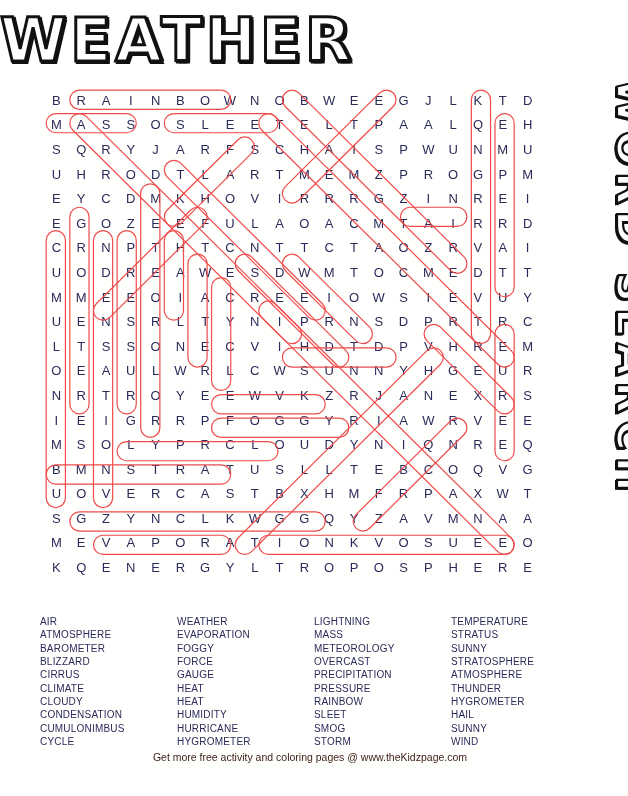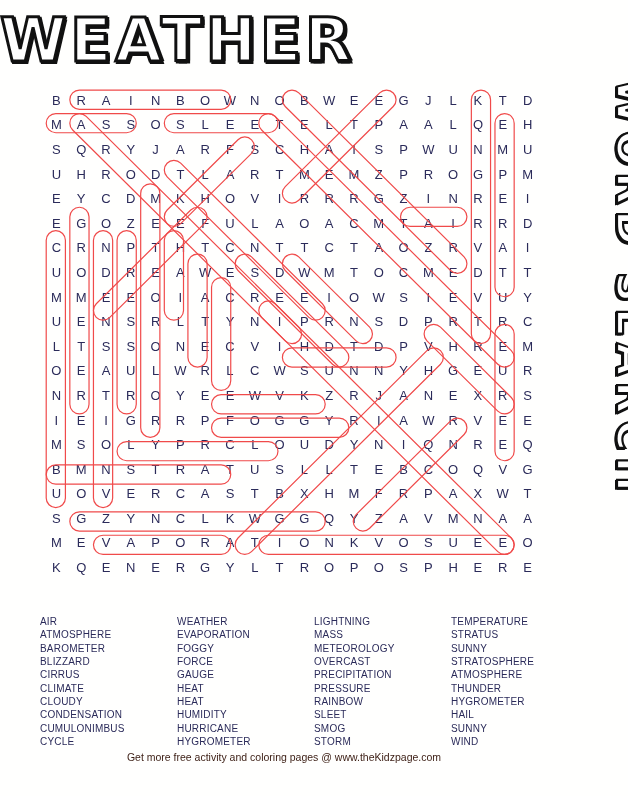--- a/index.html
+++ b/index.html
@@ -90,20 +90,21 @@
   .wl-col div{white-space:nowrap;}
 
   
   #footer{
     position:absolute;
     left:0; top:750px; width:568px;
     text-align:center;
     font-size:10.5px;
     line-height:14.5px;
     color:#3a1c12;
+    padding-left:26px;
   }
 </style>
 </head>
 <body>
 
 <div class="page">
 
   <div id="title">WEATHER</div>
 
   <div id="sidetitle">WORD SEARCH</div>

